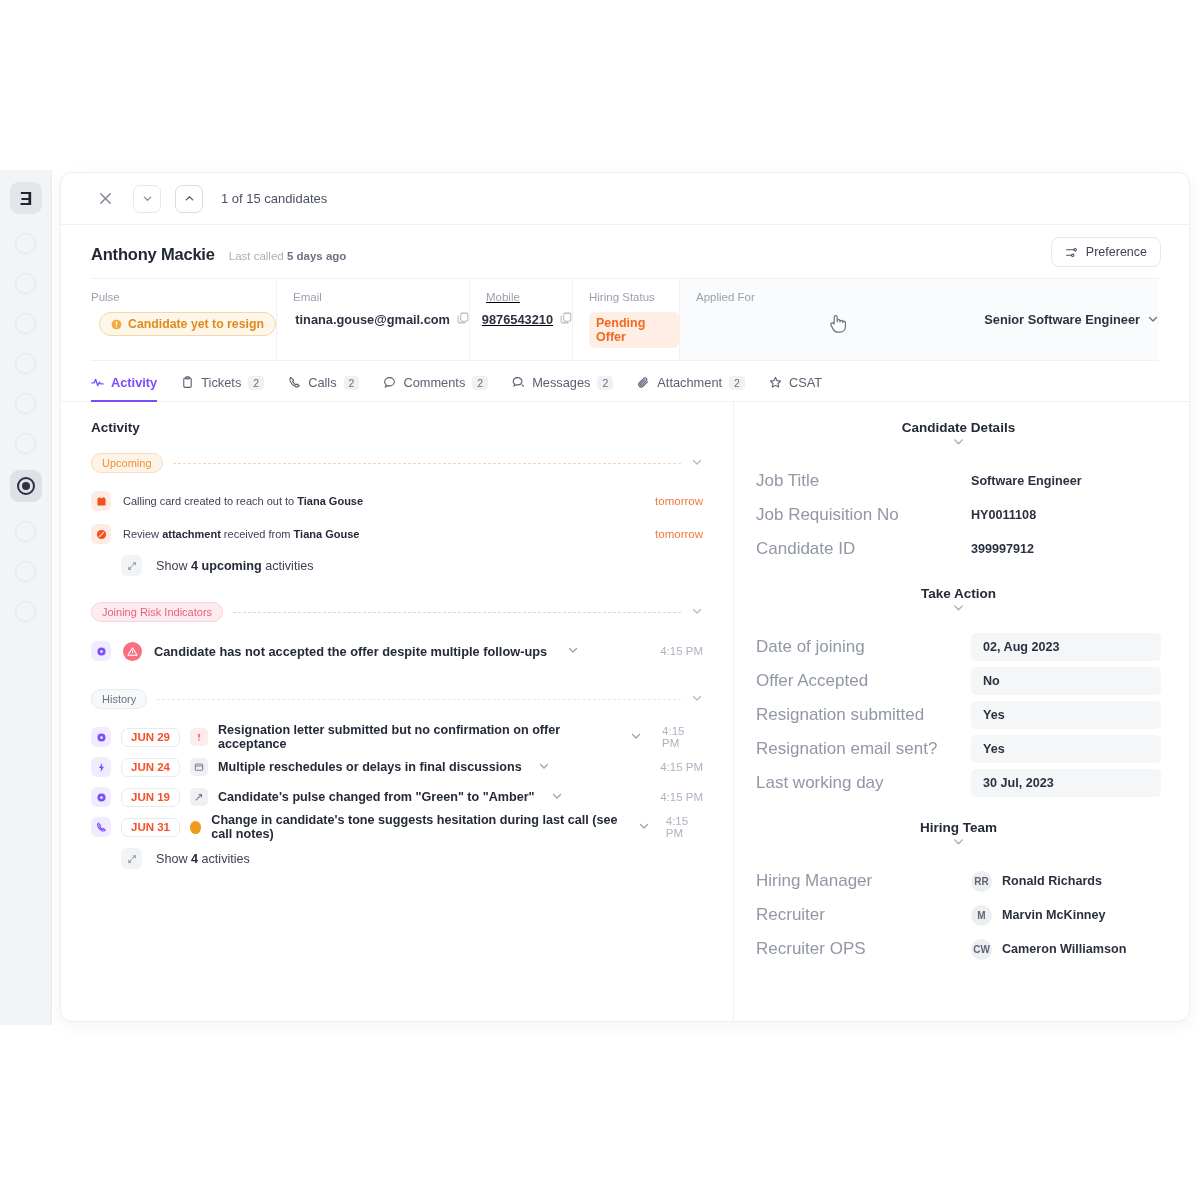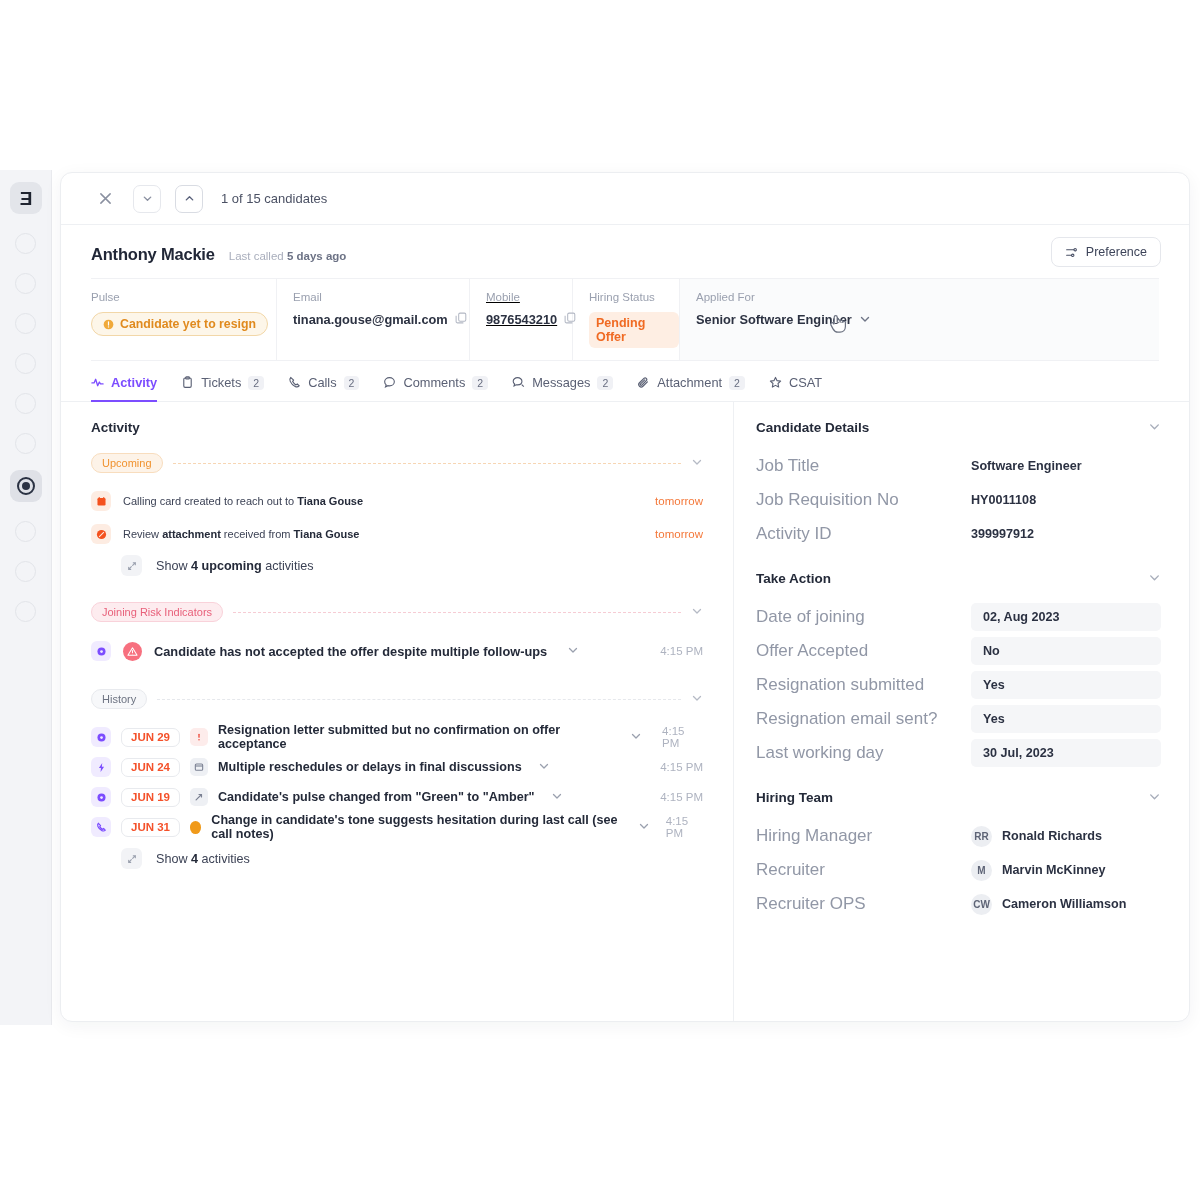--- a/index.html
+++ b/index.html
@@ -90,21 +90,21 @@
   }
 
   
   .meta {
     display: flex; margin: 14px 30px 0 30px;
     border-top: 1px solid #f0f1f4; border-bottom: 1px solid #f0f1f4;
   }
   .meta-cell { padding: 12px 0 12px 0; border-right: 1px solid #f0f1f4; }
   .meta-cell:last-child { border-right: none; }
   .meta-label { font-size: 11.5px; color: #9aa0af; margin-bottom: 9px; }
-  .meta-value { font-size: 12.8px; color: #2c3242; font-weight: 700; display: flex; align-items: center; gap: 7px; }
+  .meta-value { font-size: 12.8px; color: #2c3242; font-weight: 700; display: flex; align-items: center; gap: 7px; justify-content: flex-end; }
   .m-pulse { width: 186px; }
   .m-email { width: 193px; padding-left: 16px; }
   .m-mobile { width: 103px; padding-left: 16px; text-decoration: underline; }
   .m-status { width: 107px; padding-left: 16px; }
   .m-applied { flex: 1; padding-left: 16px; background: #fafbfc; }
 
   .badge-pulse {
     display: inline-flex; align-items: center; gap: 6px;
     border: 1px solid #f2d7a8; background: #fdf6e9;
     color: #e08a1e; border-radius: 999px;
@@ -201,21 +201,21 @@
     width: 18px; height: 18px; border-radius: 5px;
     display: flex; align-items: center; justify-content: center; font-size: 10px; flex: 0 0 auto;
   }
   .d-red { background: #fdeceb; color: #ef4a3c; }
   .d-slate { background: #eef0f4; color: #7b8193; }
   .d-amber-circle { background: #f09a1a; border-radius: 50%; width: 13px; height: 13px; }
   .hrow-text { font-size: 12.6px; color: #242a39; font-weight: 700; }
   .hrow-spacer { flex: 1; }
 
   
-  .panel-head { display: flex; align-items: center; justify-content: space-between; margin-bottom: 16px; }
+  .panel-head { display: flex; align-items: center; justify-content: flex-end; margin-bottom: 16px; flex-direction: column; }
   .panel-title { font-size: 13.5px; font-weight: 700; color: #242a39; }
   .kv { display: flex; align-items: center; height: 30px; margin-bottom: 4px; }
   .kv-key { width: 215px; font-size: 17px; color: #9197a6; }
   .kv-val { font-size: 12.6px; color: #2b3142; font-weight: 700; }
   .kv-shaded { background: #f5f6f8; border-radius: 5px; flex: 1; padding: 0 12px; height: 28px; display: flex; align-items: center; }
   .avatar {
     width: 21px; height: 21px; border-radius: 50%; background: #eceef2;
     display: flex; align-items: center; justify-content: center;
     font-size: 10px; color: #5e6476; font-weight: 700; margin-right: 10px;
   }
@@ -588,21 +588,21 @@
         </div>
         <div class="kv">
           <span class="kv-key">Job Title</span>
           <span class="kv-val">Software Engineer</span>
         </div>
         <div class="kv">
           <span class="kv-key">Job Requisition No</span>
           <span class="kv-val">HY0011108</span>
         </div>
         <div class="kv">
-          <span class="kv-key">Activity ID</span>
+          <span class="kv-key">Candidate ID</span>
           <span class="kv-val">399997912</span>
         </div>
 
         <div class="panel-gap"></div>
 
         <div class="panel-head">
           <span class="panel-title">Take Action</span>
           <span class="chev">
             <svg width="13" height="13" viewBox="0 0 12 12" fill="none" stroke="#a7adba" stroke-width="1.3" stroke-linecap="round" stroke-linejoin="round">
                 <path d="M2.5 4.5L6 8l3.5-3.5"></path>

